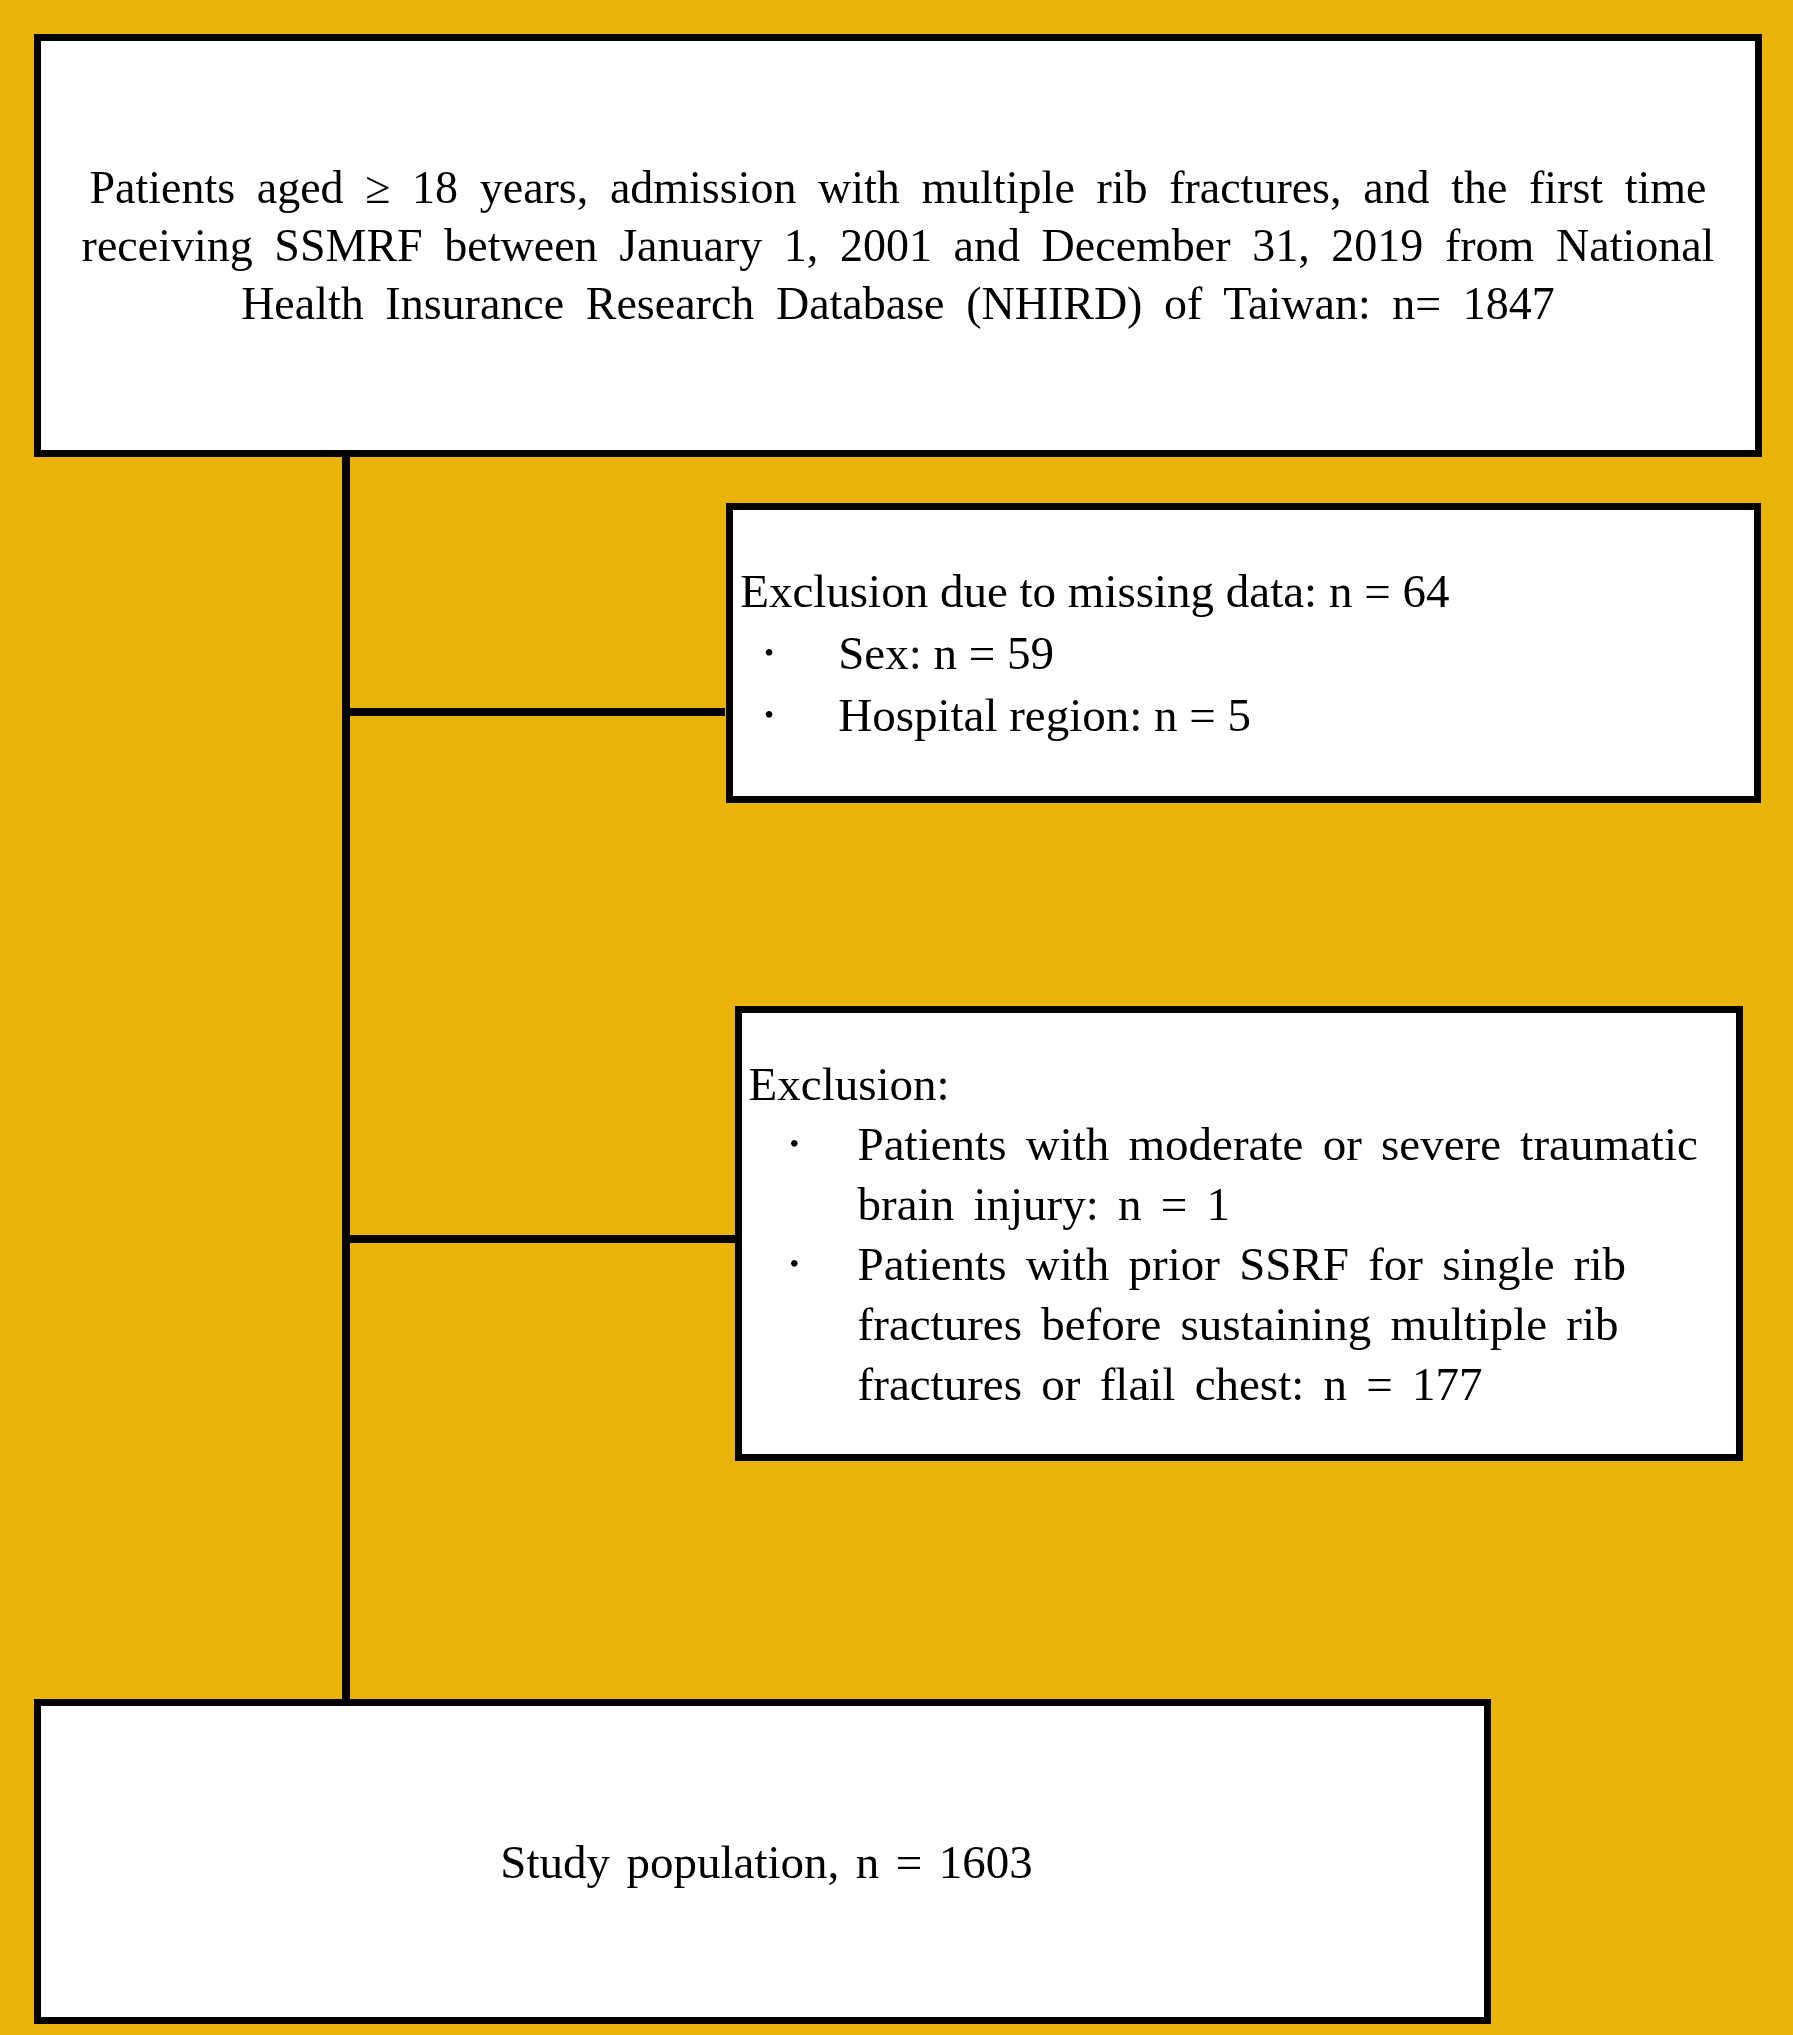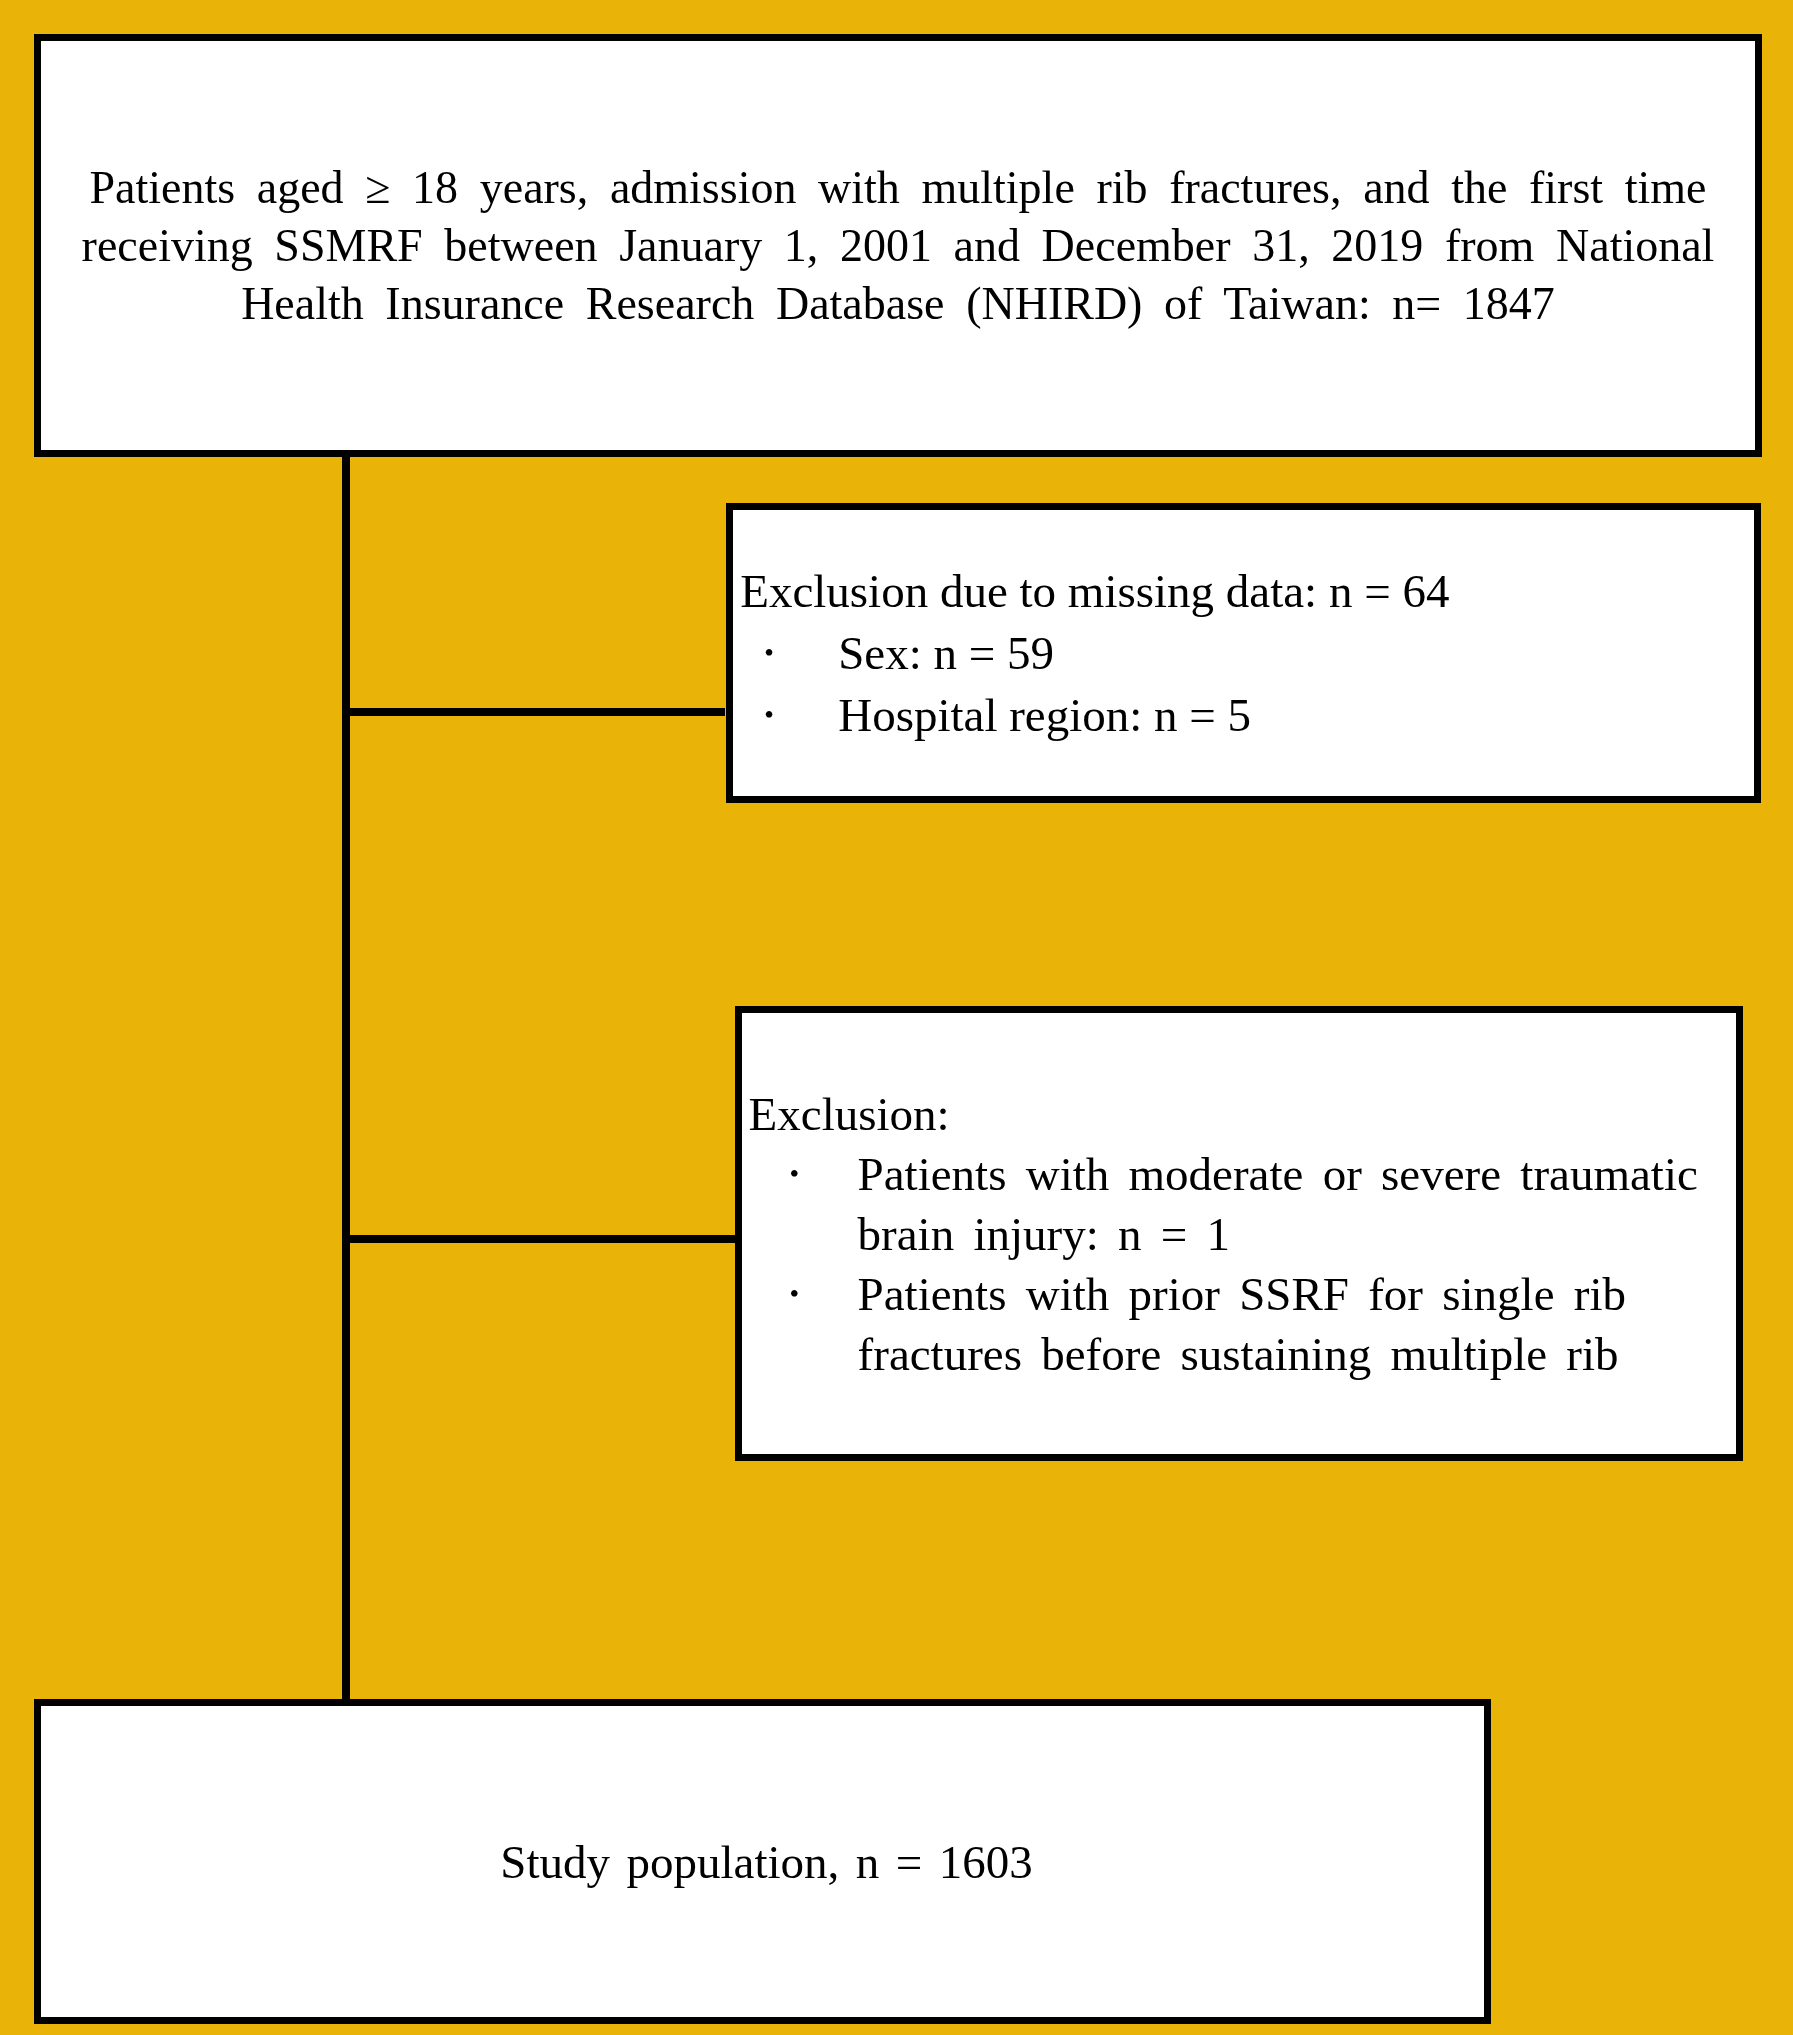--- a/index.html
+++ b/index.html
@@ -126,20 +126,21 @@
       <span class="bullet-text">
         <div class="bullet-line">Patients with moderate or severe traumatic</div>
         <div class="bullet-line">brain injury: n = 1</div>
       </span>
     </div>
     <div class="bullet-row">
       <span class="bullet-marker">•</span>
       <span class="bullet-text">
         <div class="bullet-line">Patients with prior SSRF for single rib</div>
         <div class="bullet-line">fractures before sustaining multiple rib</div>
+        <div class="bullet-line">fractures or flail chest: n = 177</div>
       </span>
     </div>
   </div>
 
   <div class="node bottom-box">
     <div class="blabel">Study population, n = 1603</div>
   </div>
 
 </div>
 

